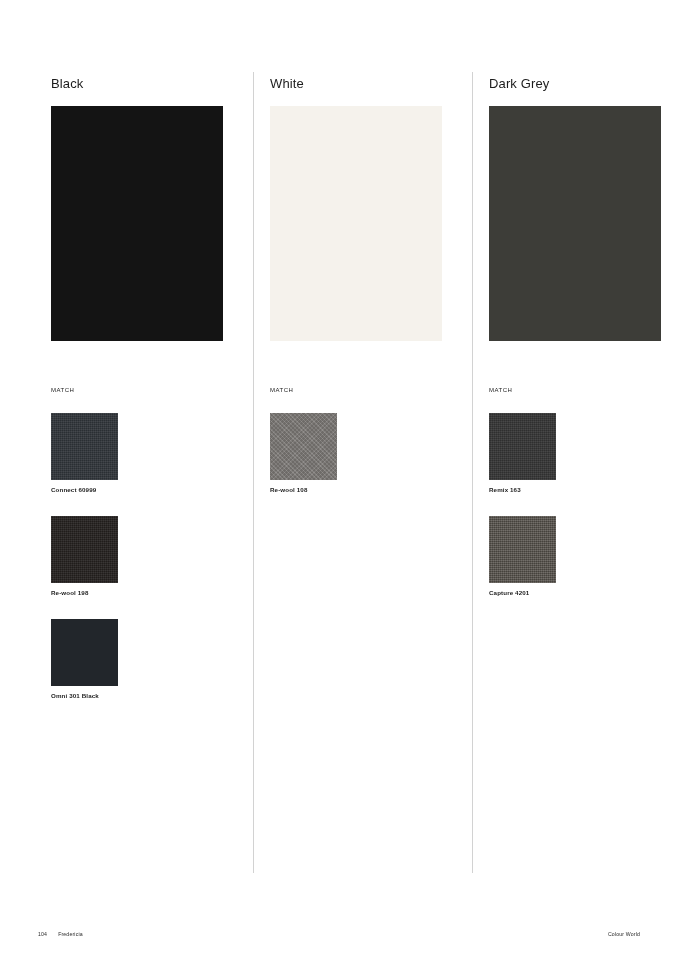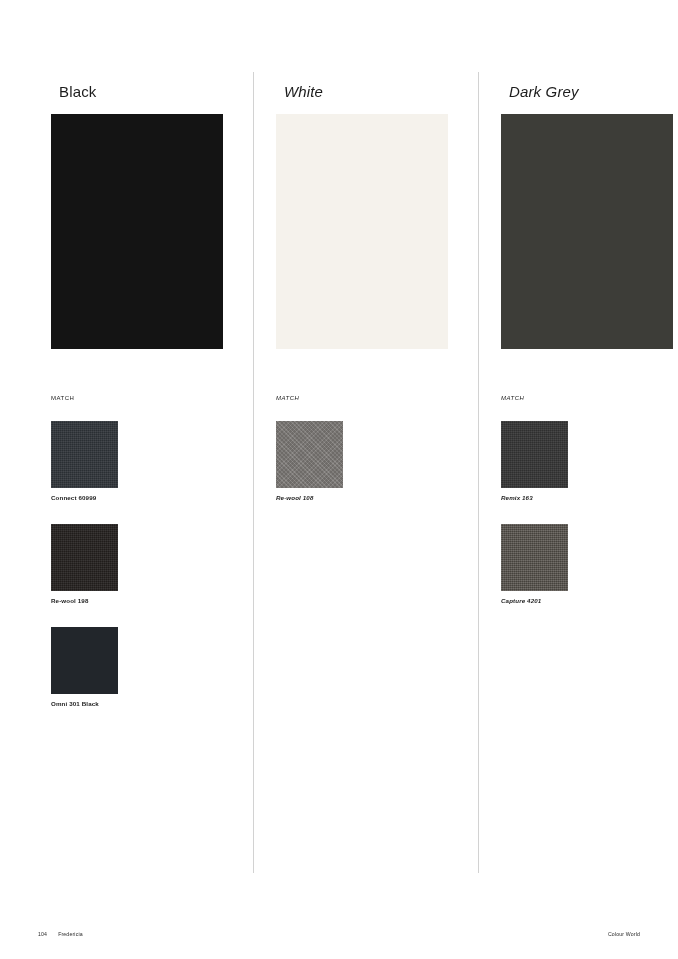--- a/index.html
+++ b/index.html
@@ -31,40 +31,39 @@
     height: 801px;
     display: flex;
     flex-direction: row;
   }
   .column {
     position: relative;
     width: 202px;
     flex: 0 0 202px;
   }
   .column + .column {
-    padding-left: 23px;
+    padding-left: 17px;
     width: 187px;
     flex-basis: 202px;
-    font-style: italic;
   }
   .column-divider {
     position: absolute;
     left: 0;
     top: 0;
     bottom: 0;
     width: 1px;
     background: #d2d2d2;
   }
 
   .column-title {
-    font-size: 15px;
+    font-size: 13px;
     line-height: 13px;
     letter-spacing: 0.01em;
     color: #1c1c1c;
-    margin: 8px;
+    margin: 0;
     padding-top: 5px;
     font-weight: 400;
   }
 
   
   .hero-swatch {
     width: 172px;
     height: 235px;
     margin-top: 16px;
     position: relative;

